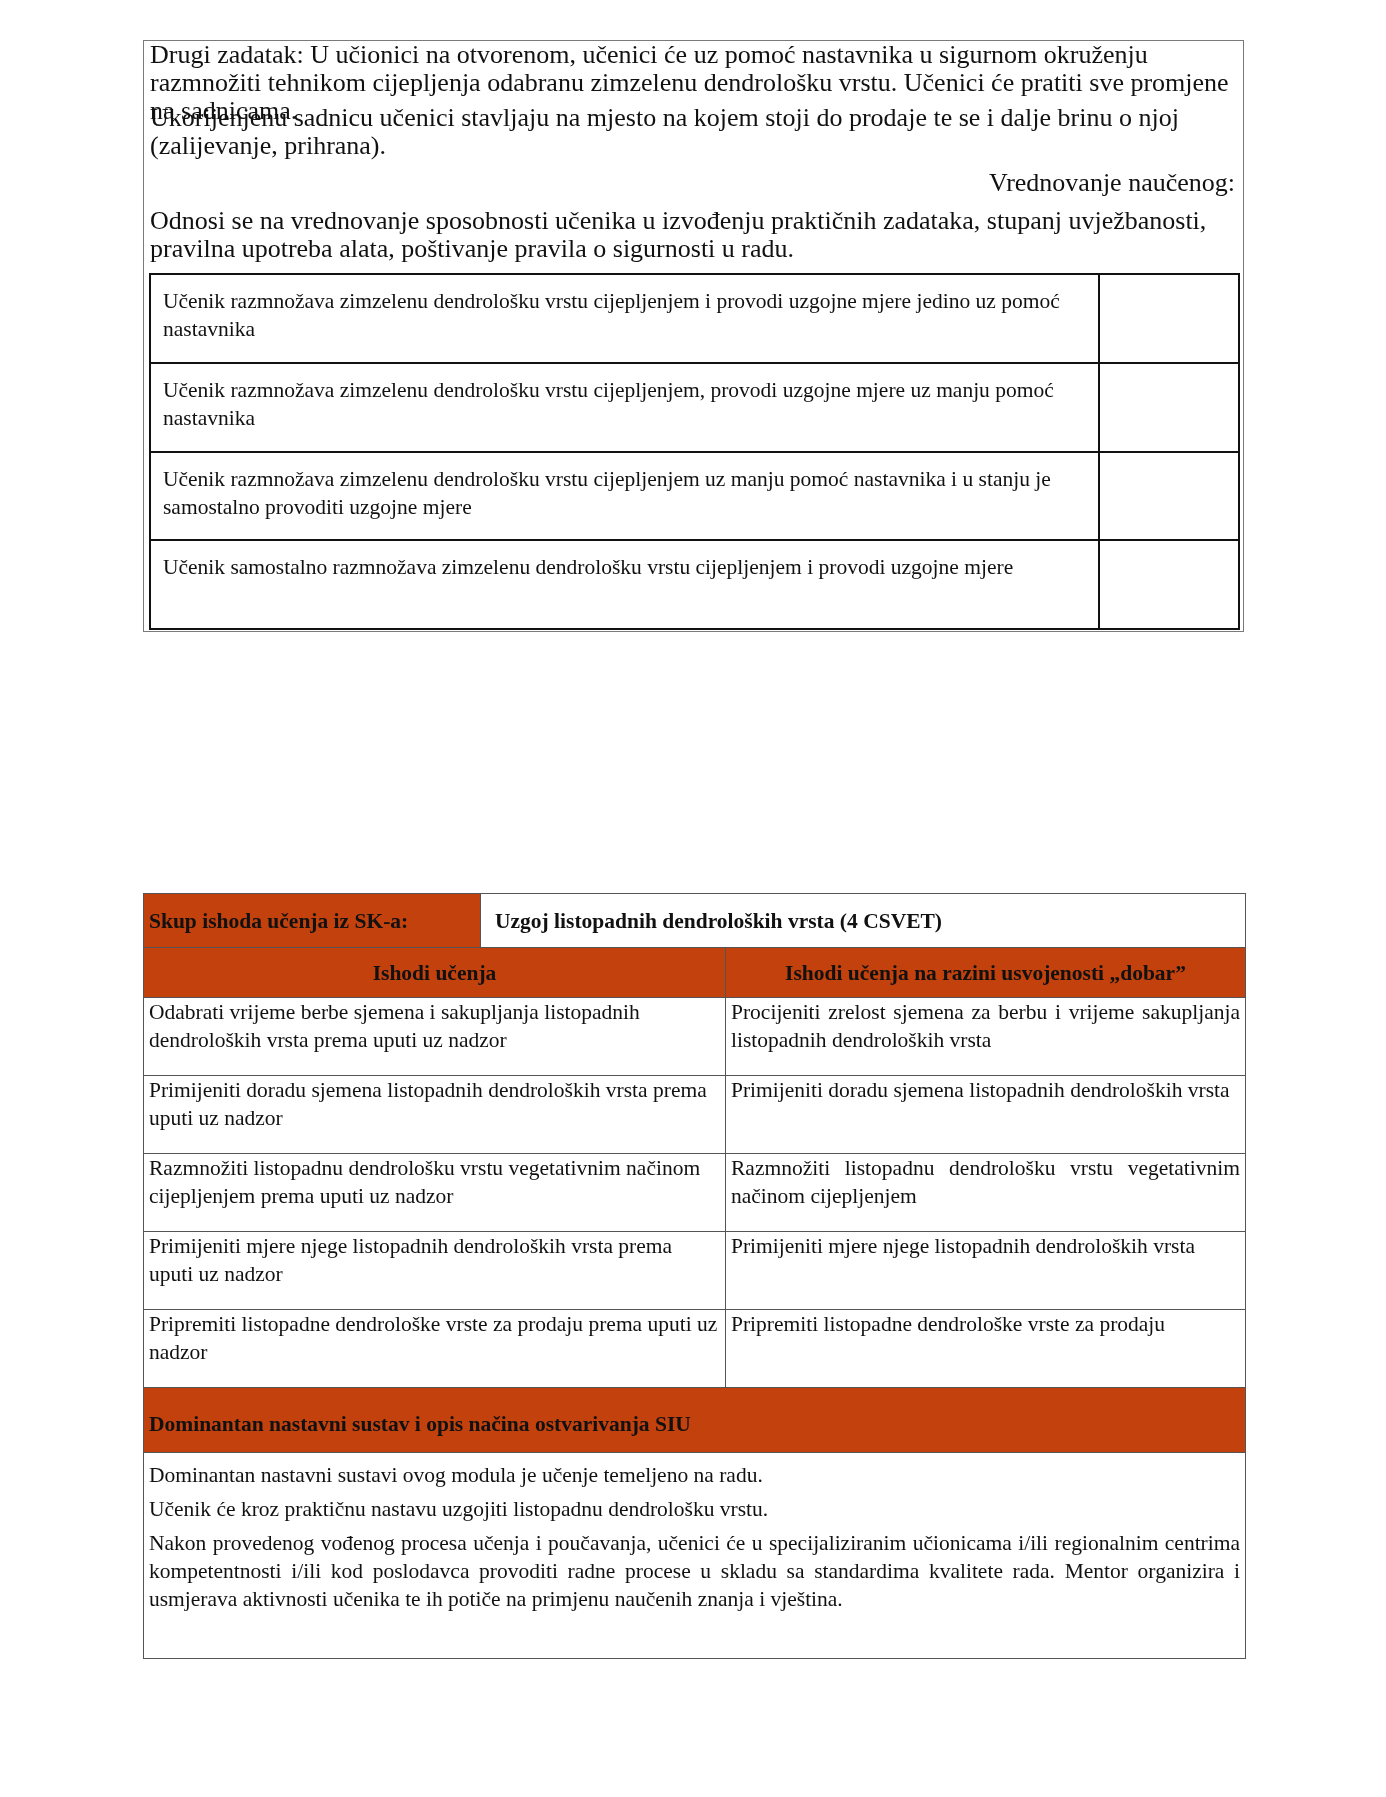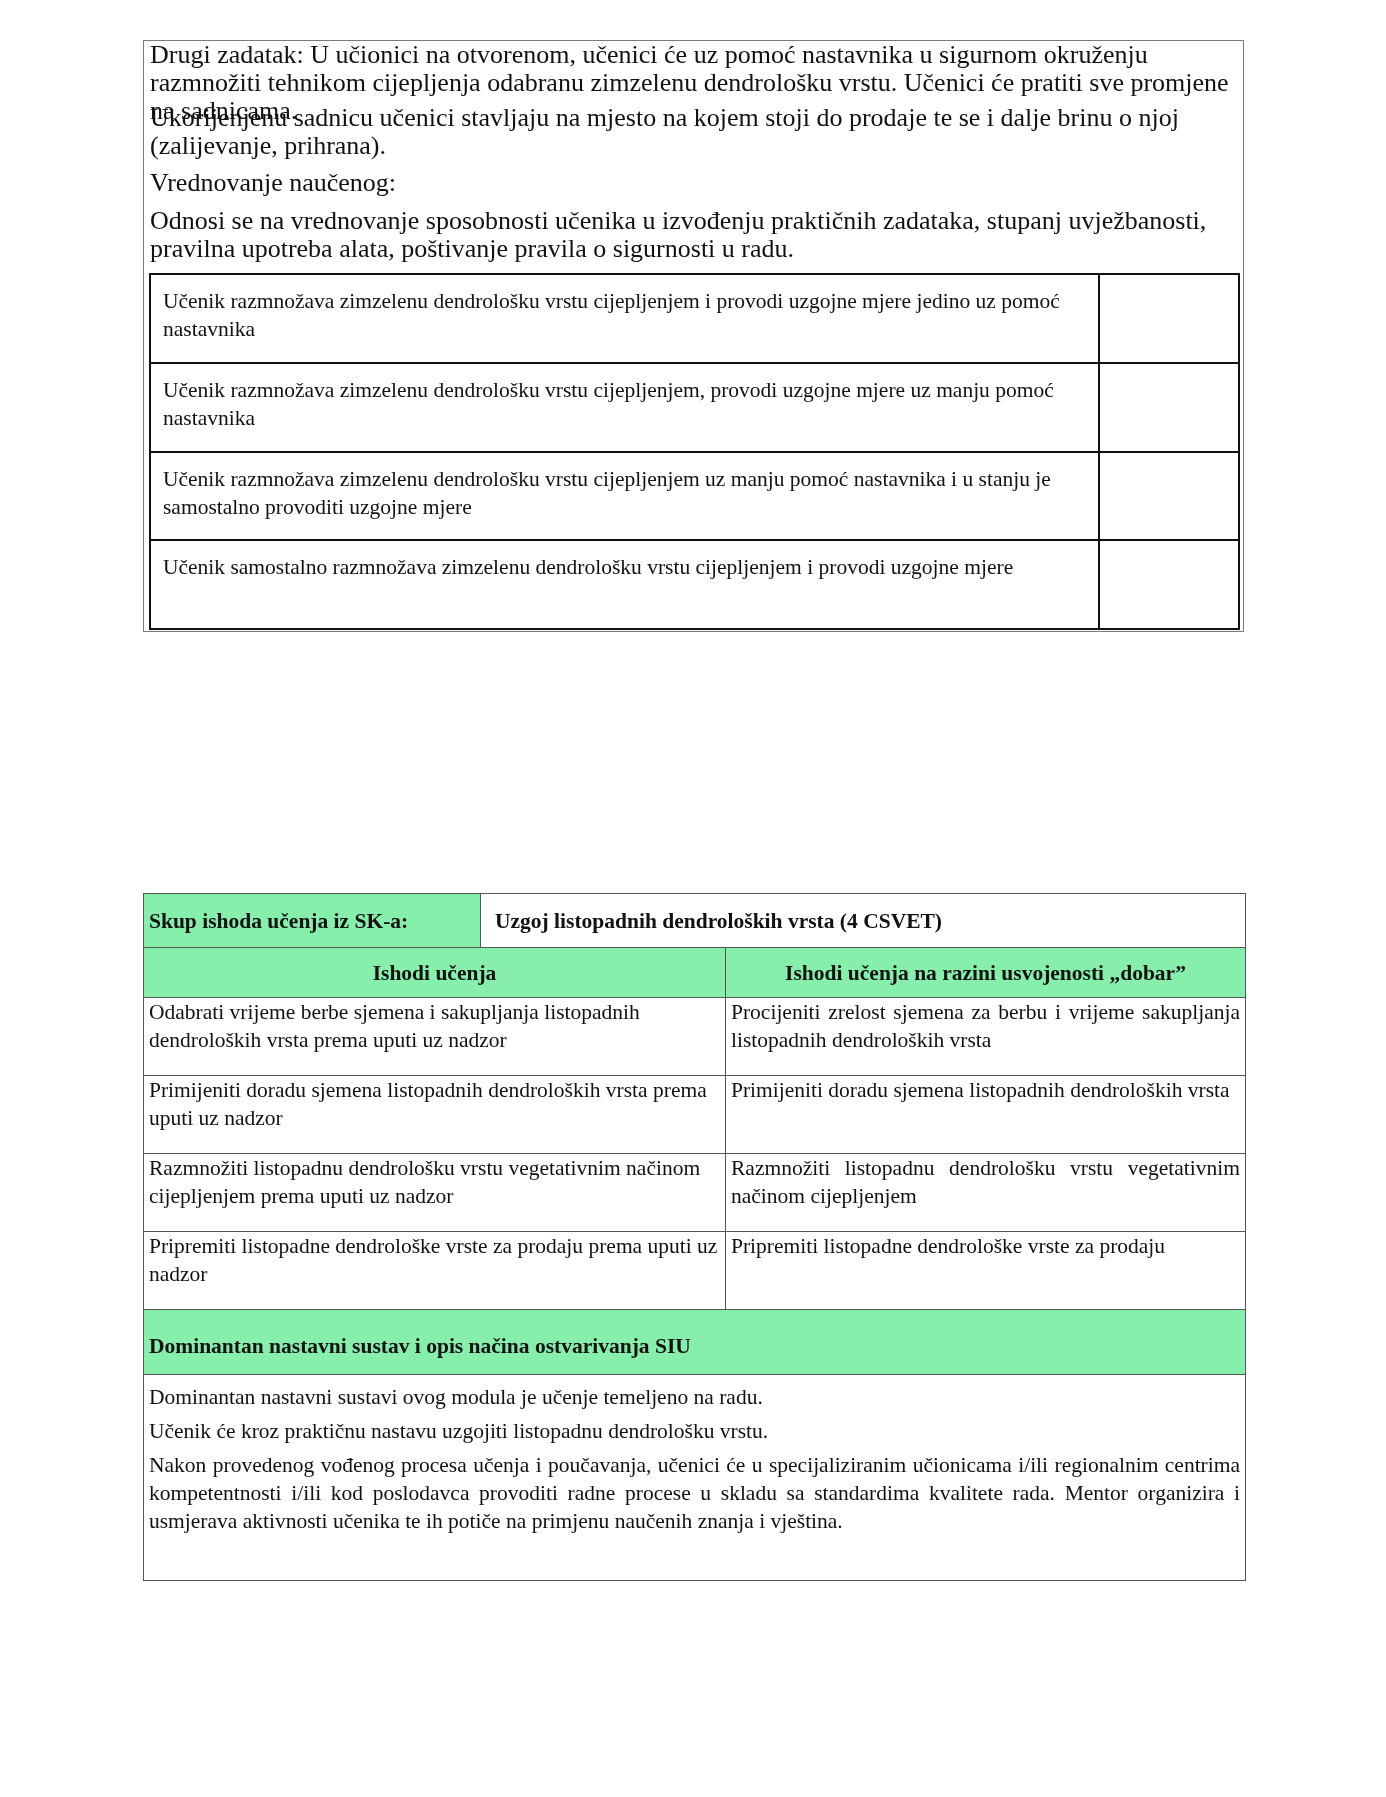--- a/index.html
+++ b/index.html
@@ -66,33 +66,33 @@
       vertical-align: top;
       box-sizing: border-box;
       padding: 10px 5px 0 5px;
     }
     #sk-table tr.h1 td { height: 54px; vertical-align: middle; padding-top: 0; font-weight: bold; }
     #sk-table tr.h2 td { height: 50px; vertical-align: middle; padding-top: 0; font-weight: bold; text-align: center; }
     #sk-table tr.dr td { height: 78px; padding-top: 0; }
     #sk-table tr.dr td.justify { text-align: justify; text-align-last: left; }
     #sk-table tr.sh td { height: 65px; vertical-align: middle; padding-top: 8px; font-weight: bold; }
     #sk-table tr.para td { height: 206px; padding-top: 8px; }
-    .blue { background: #86efac; margin-left: 16px; }
+    .blue { background: #c2410c; margin-left: 16px; }
     .para-p { margin: 0 0 6px 0; }
     .para-p.j { text-align: justify; }
     .hdr-label-cell { padding-left: 5px !important; }
     .hdr-value-cell { padding-left: 14px !important; margin-left: 8px; }
   </style>
 </head>
 <body>
 
 <div id="box1" class="abs">
   <p class="p1" style="top:0px;">Drugi zadatak: U učionici na otvorenom,  učenici će uz pomoć nastavnika u sigurnom okruženju razmnožiti tehnikom cijepljenja odabranu  zimzelenu dendrološku vrstu. Učenici će pratiti sve promjene na sadnicama.</p>
   <p class="p1" style="top:63px;">Ukorijenjenu sadnicu  učenici stavljaju na mjesto na kojem stoji do prodaje te se i dalje brinu o njoj (zalijevanje, prihrana).</p>
-  <p class="p1" style="top:128px;">Vrednovanje naučenog:</p>
+  <p class="p1" style="top:128px;text-align:right;">Vrednovanje naučenog:</p>
   <p class="p1" style="top:166px;">Odnosi se na vrednovanje sposobnosti učenika u izvođenju praktičnih zadataka, stupanj uvježbanosti, pravilna upotreba alata, poštivanje pravila o sigurnosti u radu.</p>
 
   <table id="eval-table">
     <colgroup>
         <col class="c1">
         <col class="c2">
       </colgroup>
     <tbody>
     <tr class="row">
       <td>Učenik razmnožava zimzelenu dendrološku vrstu cijepljenjem i  provodi uzgojne mjere jedino uz pomoć nastavnika</td>
@@ -135,20 +135,24 @@
   </tr>
   <tr class="dr">
     <td colspan="2">Primijeniti doradu sjemena listopadnih dendroloških vrsta prema uputi uz nadzor</td>
     <td>Primijeniti doradu sjemena listopadnih dendroloških vrsta</td>
   </tr>
   <tr class="dr">
     <td colspan="2">Razmnožiti listopadnu dendrološku vrstu vegetativnim načinom cijepljenjem prema uputi uz nadzor</td>
     <td class="justify">Razmnožiti listopadnu dendrološku vrstu vegetativnim načinom cijepljenjem</td>
   </tr>
   <tr class="dr">
+    <td colspan="2">Primijeniti mjere njege listopadnih dendroloških vrsta prema uputi uz nadzor</td>
+    <td class="justify">Primijeniti mjere njege listopadnih dendroloških vrsta</td>
+  </tr>
+  <tr class="dr">
     <td colspan="2">Pripremiti listopadne dendrološke vrste za prodaju prema uputi uz nadzor</td>
     <td>Pripremiti listopadne dendrološke vrste za prodaju</td>
   </tr>
   <tr class="sh">
     <td colspan="3" class="blue">Dominantan nastavni sustav i opis načina ostvarivanja SIU</td>
   </tr>
   <tr class="para">
     <td colspan="3">
       <p class="para-p">Dominantan nastavni sustavi ovog modula je učenje temeljeno na radu.</p>
       <p class="para-p">Učenik će kroz praktičnu nastavu uzgojiti listopadnu dendrološku vrstu.</p>

